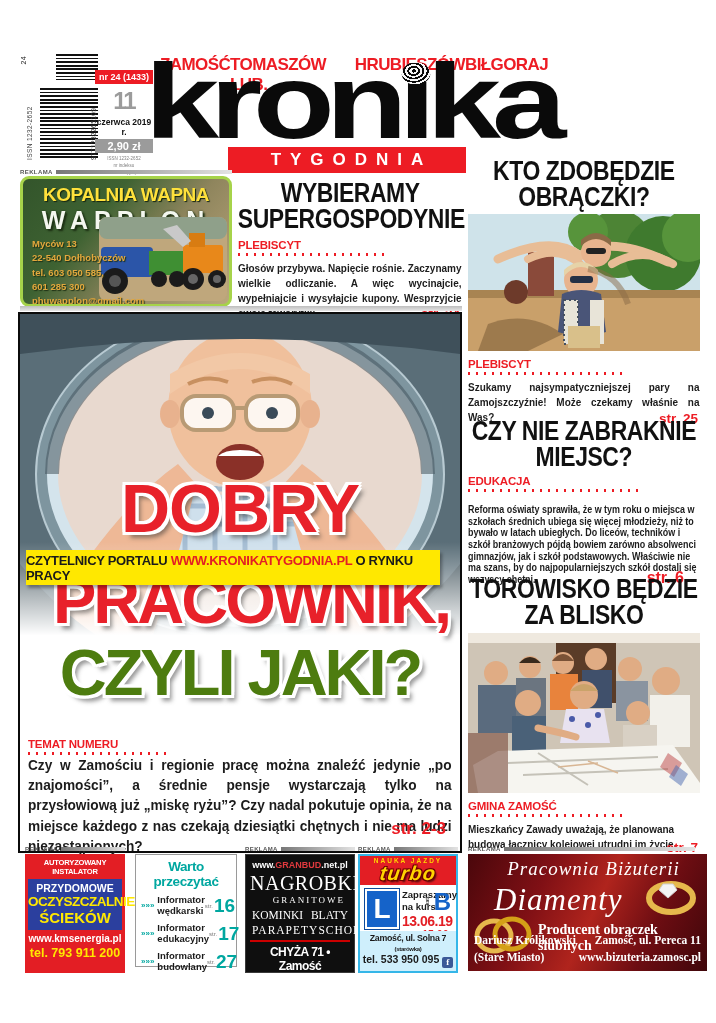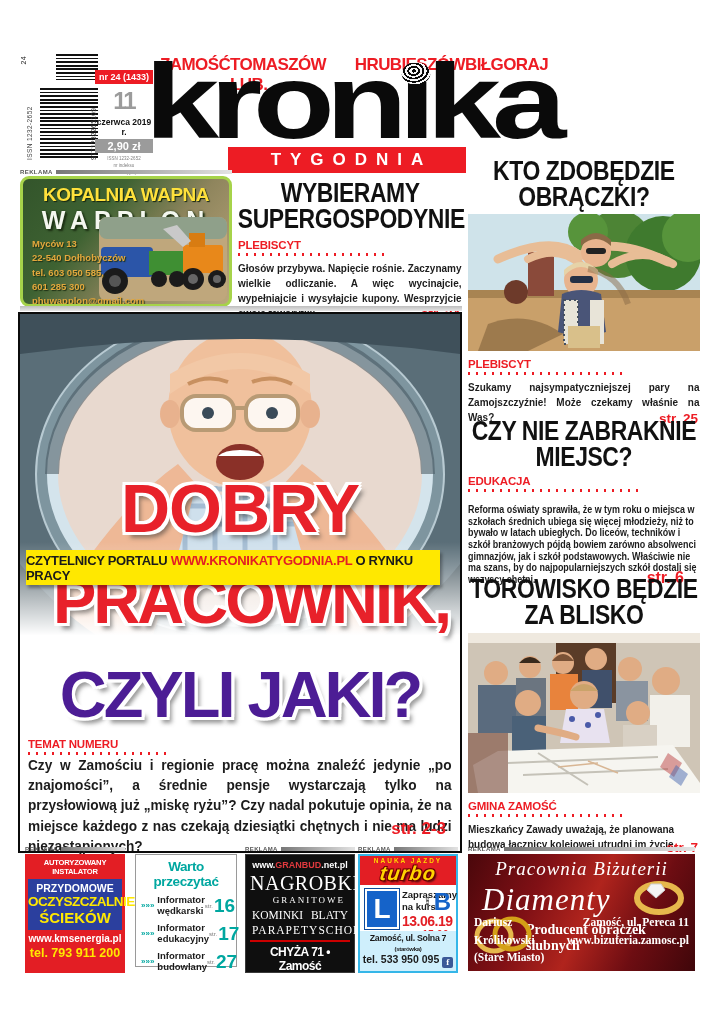--- a/index.html
+++ b/index.html
@@ -81,21 +81,21 @@
   .tb-inv{position:absolute;left:42px;top:4px;font-size:9.5px;font-weight:bold;line-height:1.25;}
   .tb-b{position:absolute;right:5px;top:6px;color:#1563c9;font-size:24px;font-weight:bold;line-height:22px;}
   .tb-kat{position:absolute;right:24px;top:13px;font-size:5px;font-weight:bold;color:#333;transform:rotate(-90deg);}
   .tb-date{position:absolute;left:42px;top:28px;color:#e31e24;font-size:14px;font-weight:bold;letter-spacing:-.5px;}
   .tb-time{position:absolute;left:50px;top:43px;color:#e31e24;font-size:10.5px;font-weight:bold;}
   .tb-bot{position:absolute;left:0;right:0;bottom:0;background:#cfeffc;text-align:center;padding:2px 0 3px;}
   .tb-addr{font-size:8.8px;font-weight:bold;letter-spacing:-.3px;}
   .tb-addr .note{font-size:6px;}
   .tb-tel{font-size:10.5px;font-weight:bold;}
   .fb{display:inline-block;width:11px;height:11px;background:#3b5998;color:#fff;font-size:9px;font-weight:bold;text-align:center;line-height:11px;border-radius:2px;vertical-align:-2px;margin-left:3px;font-family:"Liberation Serif",serif;}
-  .diam{background:linear-gradient(115deg,#4a070b 0%,#801015 30%,#b0241d 52%,#6d0d12 75%,#3f060a 100%);color:#fff;font-family:"Liberation Serif",serif;overflow:hidden;}
+  .diam{background:linear-gradient(115deg,#4a070b 0%,#801015 30%,#b0241d 52%,#6d0d12 75%,#3f060a 100%);color:#fff;font-family:"Liberation Serif",serif;overflow:hidden;padding-left:12px;}
   .dm-l1{font-style:italic;font-size:19px;text-align:center;margin-top:4px;letter-spacing:1px;}
   .dm-brand{font-style:italic;font-size:31px;margin:2px 0 0 14px;letter-spacing:1px;}
   .dm-l2{font-size:14px;font-weight:bold;margin:4px 0 0 58px;}
   .dm-row{position:absolute;left:6px;right:6px;bottom:5px;display:flex;justify-content:space-between;font-weight:bold;font-size:11.5px;line-height:1.5;}
   .dm-col2{text-align:right;}
   
   .feature{border:2px solid #0b0b0b;background:#fff;}
   .banner{position:absolute;left:6px;right:20px;background:#ffe800;font-weight:bold;font-size:13px;text-align:left;padding:3px 0 2px;z-index:4;box-shadow:2px 3px 3px rgba(0,0,0,.35);letter-spacing:-.3px;}
   .banner .red{color:#e31e24;}
 </style>
@@ -321,21 +321,21 @@
       <path d="M0 330 V250 Q40 300 90 330 Z" fill="#46575f"></path>
       <path d="M440 330 V250 Q400 300 350 330 Z" fill="#46575f"></path>
     </svg>
     <div class="abs" style="left:0;top:228px;width:440px;height:110px;background:linear-gradient(rgba(255,255,255,0),#fff 85%);"></div>
 
     <div class="mhl ow" style="top:160px;font-size:68px;color:#e8212a;letter-spacing:-1px;line-height:1;">DOBRY</div>
     <div class="banner" style="top:236px;">
       <span>CZYTELNICY PORTALU </span><span class="red">WWW.KRONIKATYGODNIA.PL</span><span> O RYNKU PRACY</span>
     </div>
     <div class="mhl ow" style="top:254px;font-size:65px;color:#e8212a;letter-spacing:-3px;line-height:1;padding-left:22px;">PRACOWNIK,</div>
-    <div class="mhl ow" style="top:348px;font-size:65px;color:#4c1d95;letter-spacing:-3px;line-height:1;">CZYLI JAKI?</div>
+    <div class="mhl ow" style="top:326px;font-size:65px;color:#4d7c0f;letter-spacing:-3px;line-height:1;">CZYLI JAKI?</div>
 
     <div class="abs" style="left:8px;top:424px;width:200px;">
       <div class="kick">TEMAT NUMERU</div>
       <div class="kdots" style="width:140px;"></div>
     </div>
     <div class="abs" style="left:8px;top:441px;width:424px;">
       <div class="body-txt cx" style="font-size:15.2px;line-height:1.33;transform:scaleX(.9);width:111%;">Czy w Zamościu i regionie pracę można znaleźć jedynie „po znajomości”, a średnie pensje wystarczają tylko na przysłowiową już „miskę ryżu”? Czy nadal pokutuje opinia, że na miejsce każdego z nas czekają dziesiątki chętnych i nie ma ludzi niezastąpionych?</div>
     </div>
     <div class="abs pref" style="right:14px;top:505px;font-size:17px;">str. 2-3</div>
   </div>

